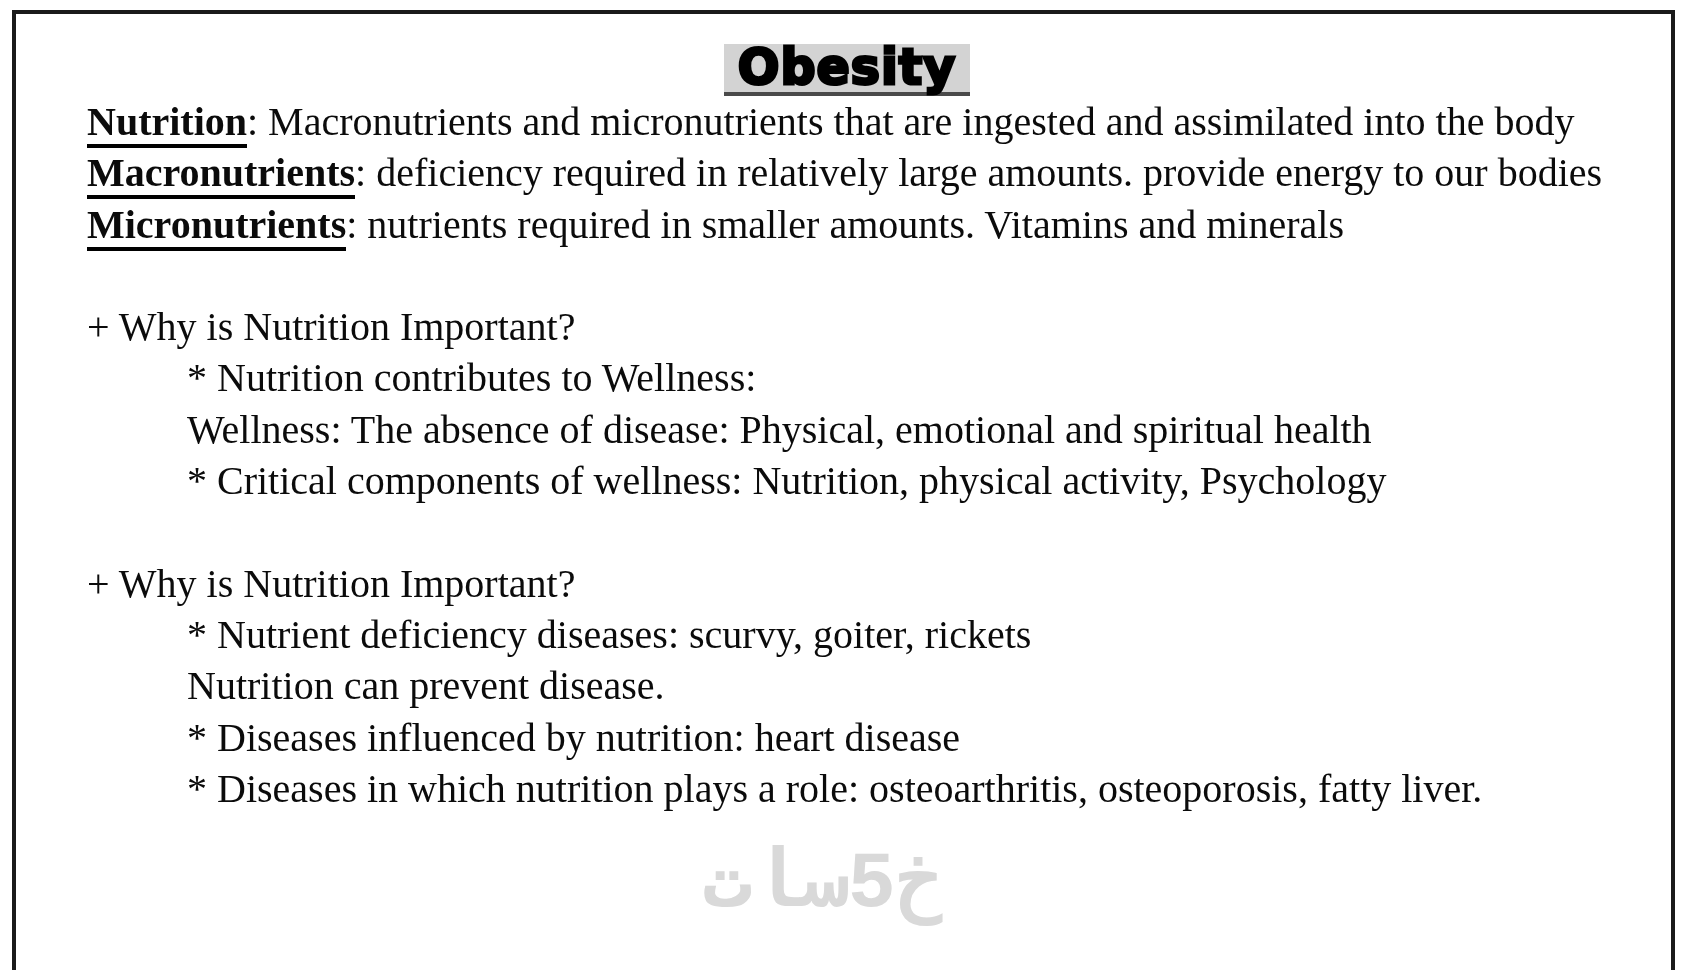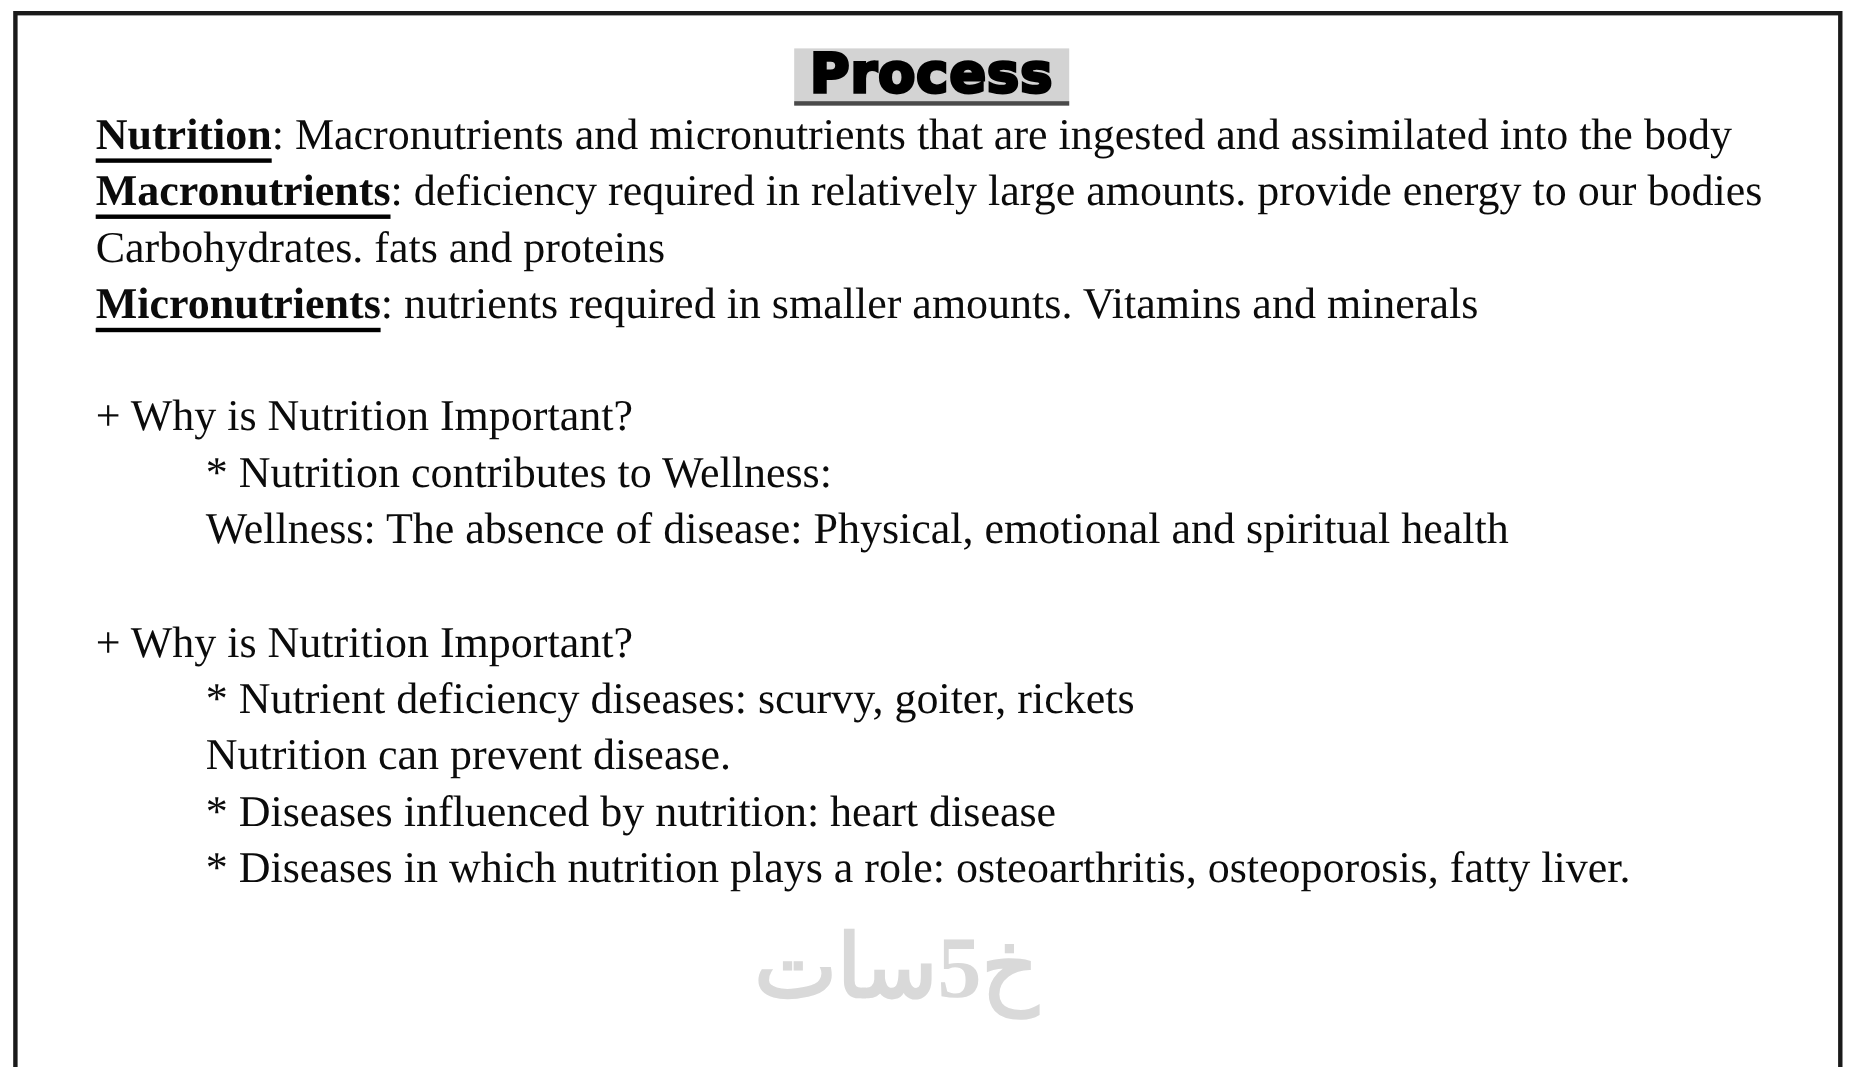--- a/index.html
+++ b/index.html
@@ -14,21 +14,21 @@
     left: 12px; top: 10px;
     width: 1663px; height: 1100px; 
     border: 4px solid #1a1a1a;
     background: #ffffff;
   }
   .watermark {
     position: absolute;
     left: 668px; top: 818px;
     width: 260px;
     z-index: 0;
-    font-family: Liberation Serif, serif;
+    font-family: Liberation Mono, monospace;
     font-size: 80px;
     font-weight: bold;
     color: #d9d9d9;
     direction: rtl;
     letter-spacing: 2px;
     user-select: none;
   }
   .content {
     position: relative;
     z-index: 1;
@@ -69,41 +69,41 @@
 </head>
 <body>
 
 <div class="frame">
 
   <div class="watermark">خ5سات</div>
 
   <div class="content">
 
     <div class="title-wrap">
-      <span class="title">Process</span>
+      <span class="title">Obesity</span>
     </div>
 
     <div class="lines">
 
       <div class="line"><span class="term">Nutrition</span><span>: Macronutrients and micronutrients that are ingested and assimilated into the body</span></div>
 
       <div class="line"><span class="term">Macronutrients</span><span>: deficiency required in relatively large amounts. provide energy to our bodies</span></div>
 
-      <div class="line"><span>Carbohydrates. fats and proteins</span></div>
 
       <div class="line"><span class="term">Micronutrients</span><span>: nutrients required in smaller amounts. Vitamins and minerals</span></div>
 
       <div class="line blank"></div>
 
       <div class="line"><span>+ Why is Nutrition Important?</span></div>
 
       <div class="line indent"><span>* Nutrition contributes to Wellness:</span></div>
 
       <div class="line indent"><span>Wellness: The absence of disease: Physical, emotional and spiritual health</span></div>
 
+      <div class="line indent"><span>* Critical components of wellness: Nutrition, physical activity, Psychology</span></div>
 
       <div class="line blank"></div>
 
       <div class="line"><span>+ Why is Nutrition Important?</span></div>
 
       <div class="line indent"><span>* Nutrient deficiency diseases: scurvy, goiter, rickets</span></div>
 
       <div class="line indent"><span>Nutrition can prevent disease.</span></div>
 
       <div class="line indent"><span>* Diseases influenced by nutrition: heart disease</span></div>

